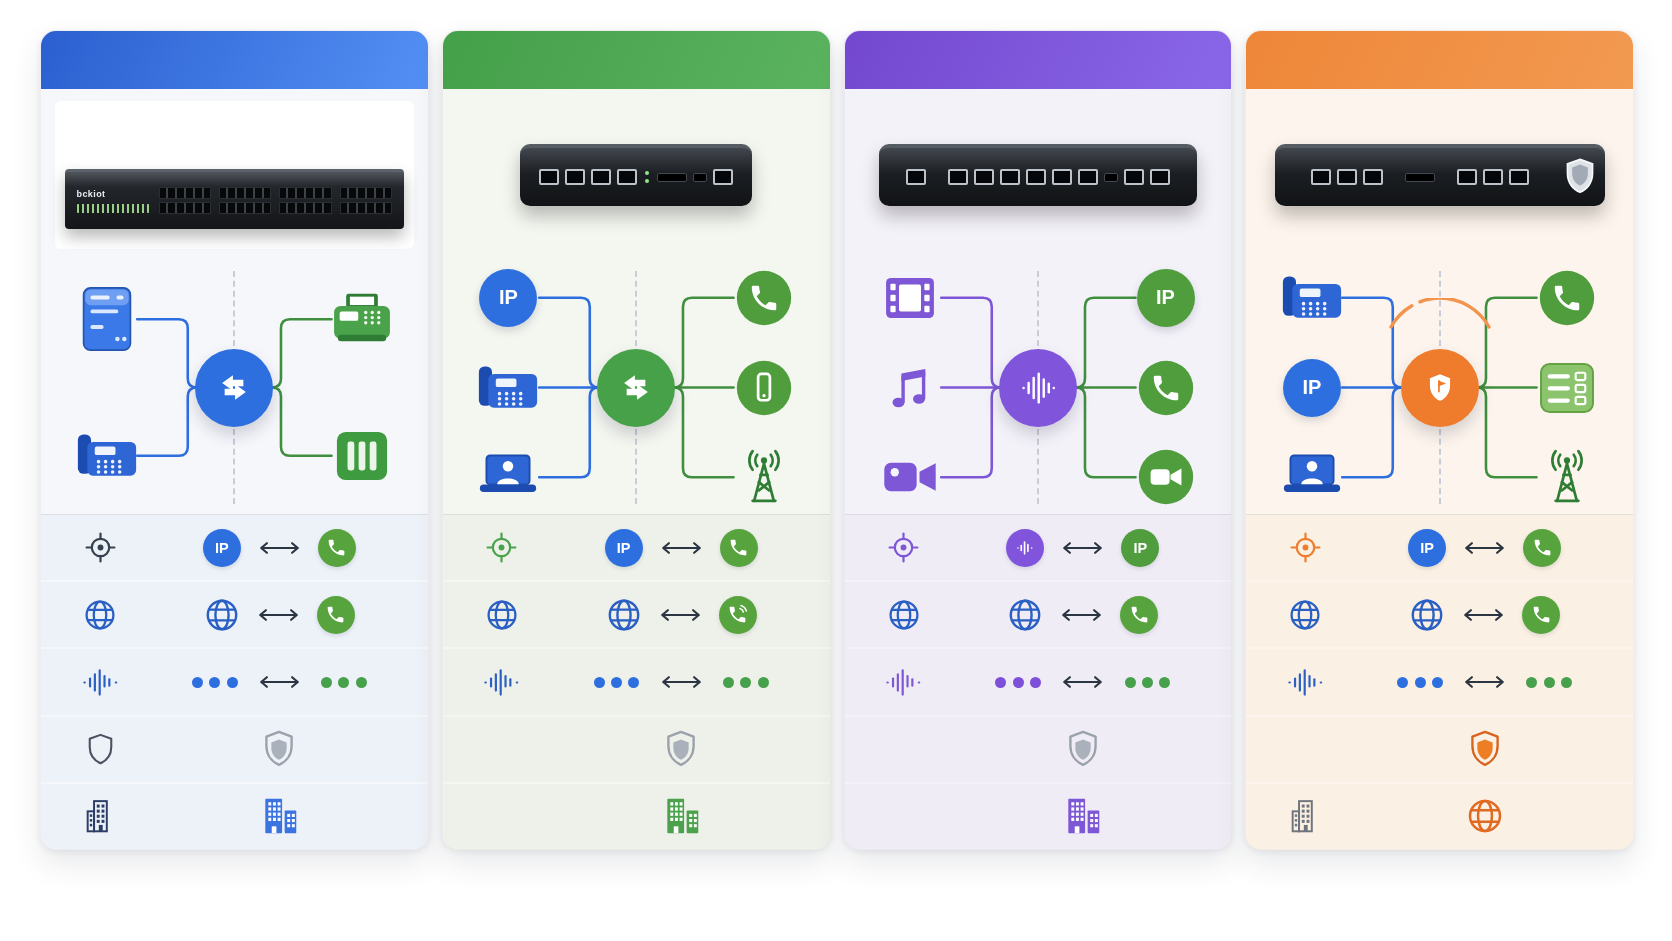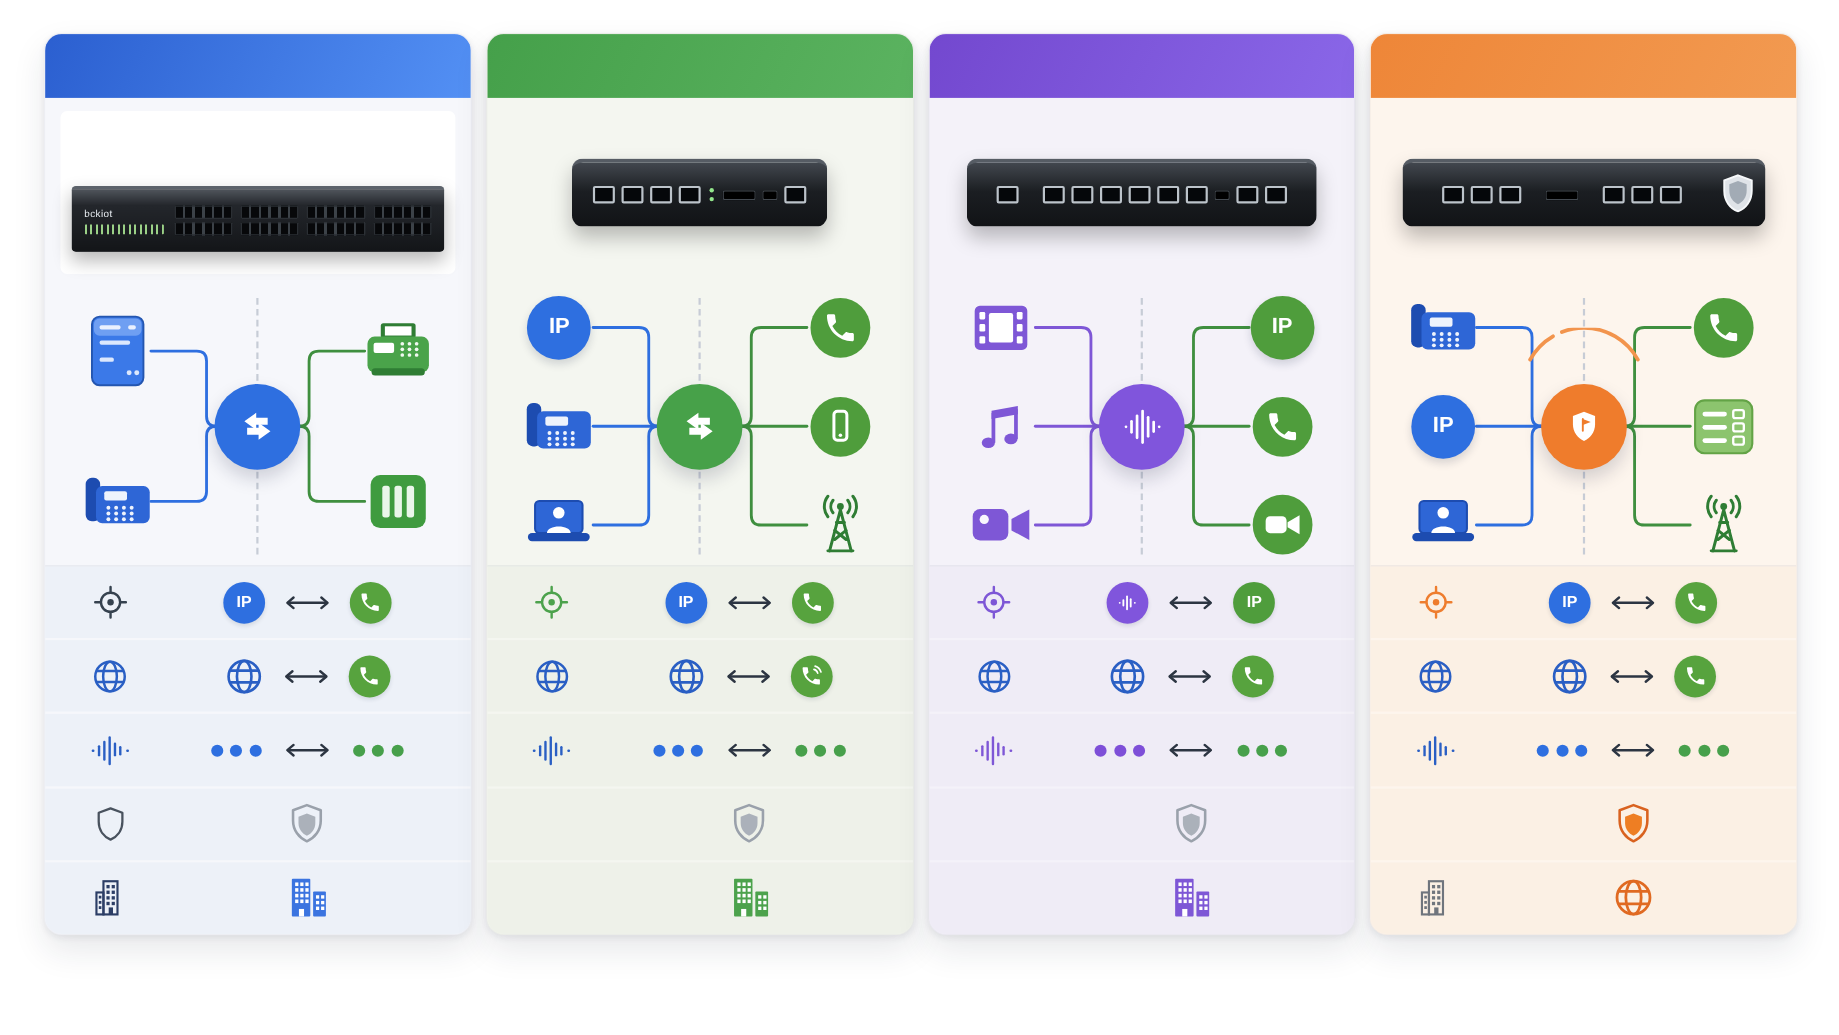--- a/index.html
+++ b/index.html
@@ -8,21 +8,21 @@
   .wrap{position:absolute;left:40px;top:30px;right:38px;display:flex;gap:13px}
   .card{flex:1;height:820px;border-radius:16px;overflow:hidden;background:var(--body);
         box-shadow:0 14px 30px rgba(25,35,60,.10),0 2px 6px rgba(25,35,60,.07);
         display:flex;flex-direction:column;border:1px solid rgba(20,30,60,.04)}
   .chead{height:58px;flex:0 0 58px}
   .devzone{height:172px;flex:0 0 172px;display:flex;align-items:center;justify-content:center}
   .photo-panel{width:93%;height:148px;background:#fff;border-radius:6px;display:flex;align-items:flex-end;justify-content:center;padding:0 10px 20px}
   .sw48{width:100%;height:60px;background:linear-gradient(180deg,#50555c,#23262b 26%,#131518);border-radius:4px;
         display:flex;align-items:center;gap:10px;padding:8px 12px;box-shadow:0 8px 16px rgba(0,0,0,.28);border-top:3px solid #5d636b}
   .sw-left{width:72px;display:flex;flex-direction:column;gap:5px}
-  .sw-brand{color:#e8edf2;font-size:9px;font-weight:normal;letter-spacing:.4px}
+  .sw-brand{color:#e8edf2;font-size:9px;font-weight:bold;letter-spacing:.4px}
   .sw-leds{height:9px;background:repeating-linear-gradient(90deg,#a9e592 0 2px,rgba(0,0,0,0) 2px 5px);border-radius:1px;opacity:.9}
   .sw-groups{flex:1;display:flex;gap:8px}
   .sw-group{flex:1;display:flex;flex-direction:column;gap:3px}
   .pstrip{height:12px;background:repeating-linear-gradient(90deg,#07080a 0 7px,#3c4248 7px 9px);box-shadow:inset 0 0 0 1px #2b2f34;border-radius:1px}
   .devbox{height:62px;background:linear-gradient(180deg,#42474e,#1b1e22 45%,#111316);border-radius:10px;border-top:4px solid #565c64;
           display:flex;align-items:center;justify-content:center;gap:6px;padding:0 16px;box-shadow:0 10px 18px rgba(0,0,0,.25);position:relative}
   .port{width:20px;height:16px;background:#05070a;border:2px solid #bcc3ca;border-radius:2px;flex:0 0 auto}
   .slot{width:30px;height:9px;background:#000;border-radius:2px;box-shadow:inset 0 0 0 1px #444a51;flex:0 0 auto}
   .slot.sm{width:14px}
   .led{width:4px;height:4px;border-radius:50%;background:#93e68c;box-shadow:0 8px 0 #93e68c;margin:-8px 2px 0;flex:0 0 auto}

